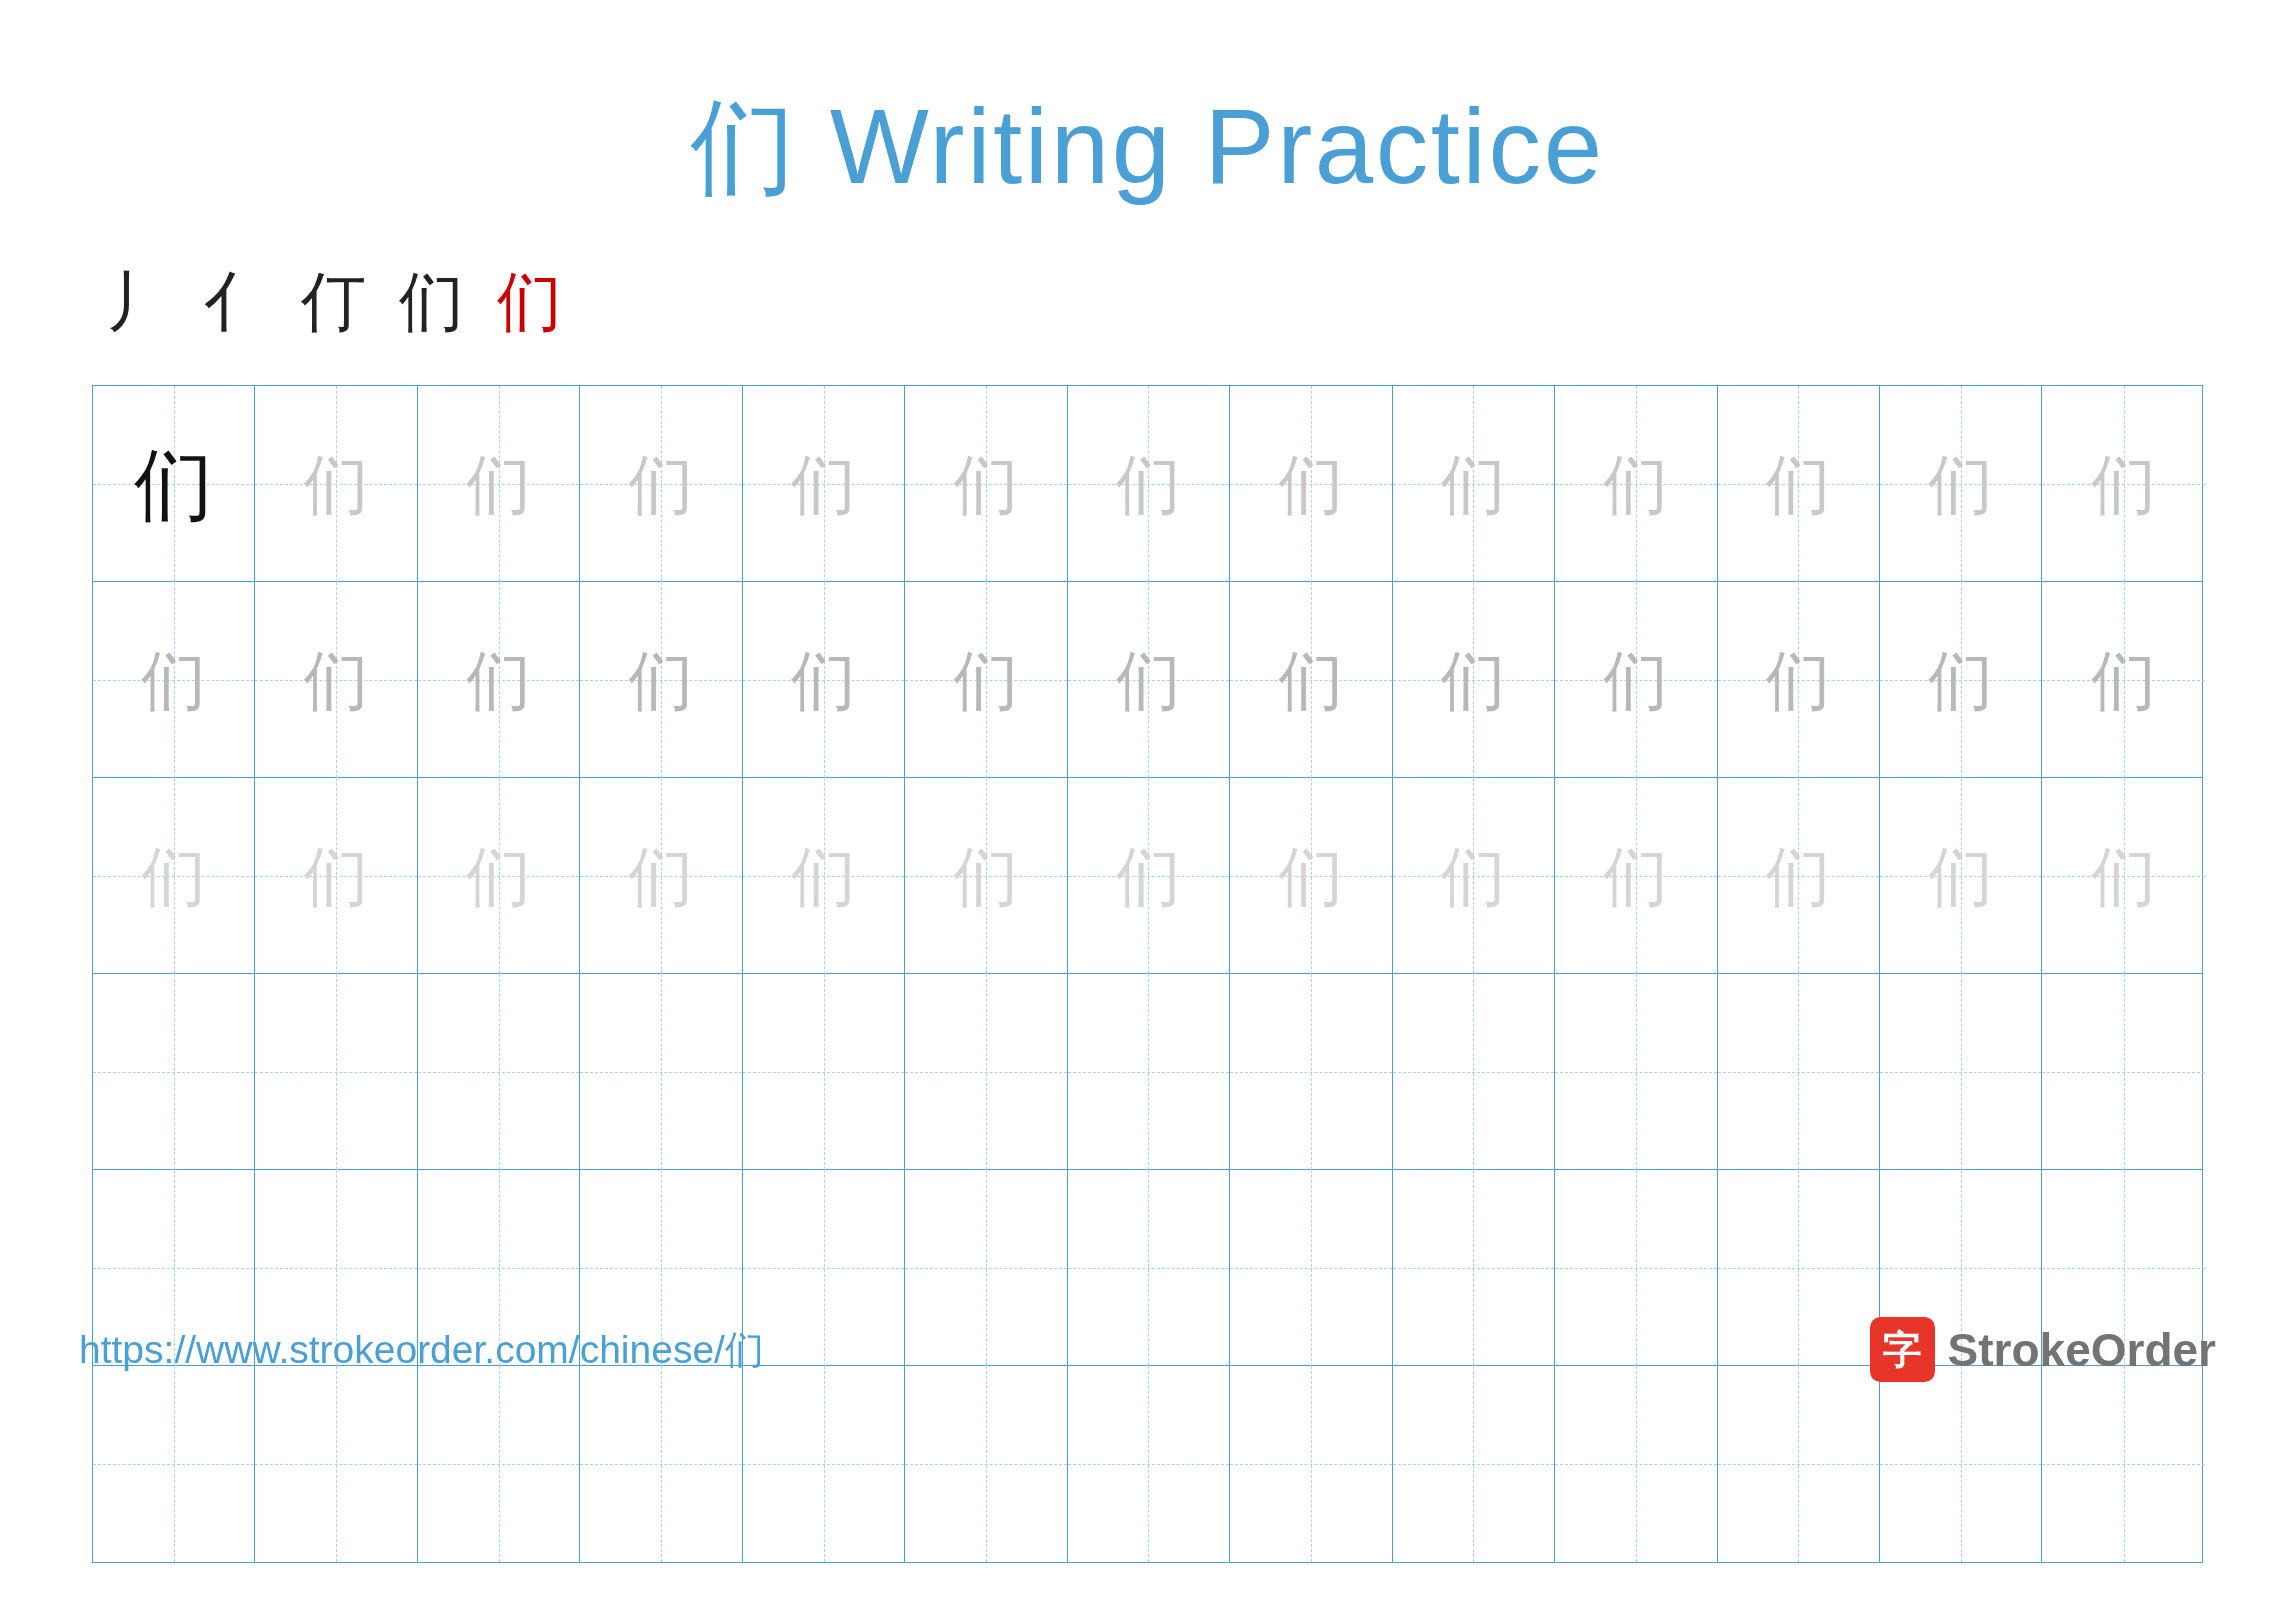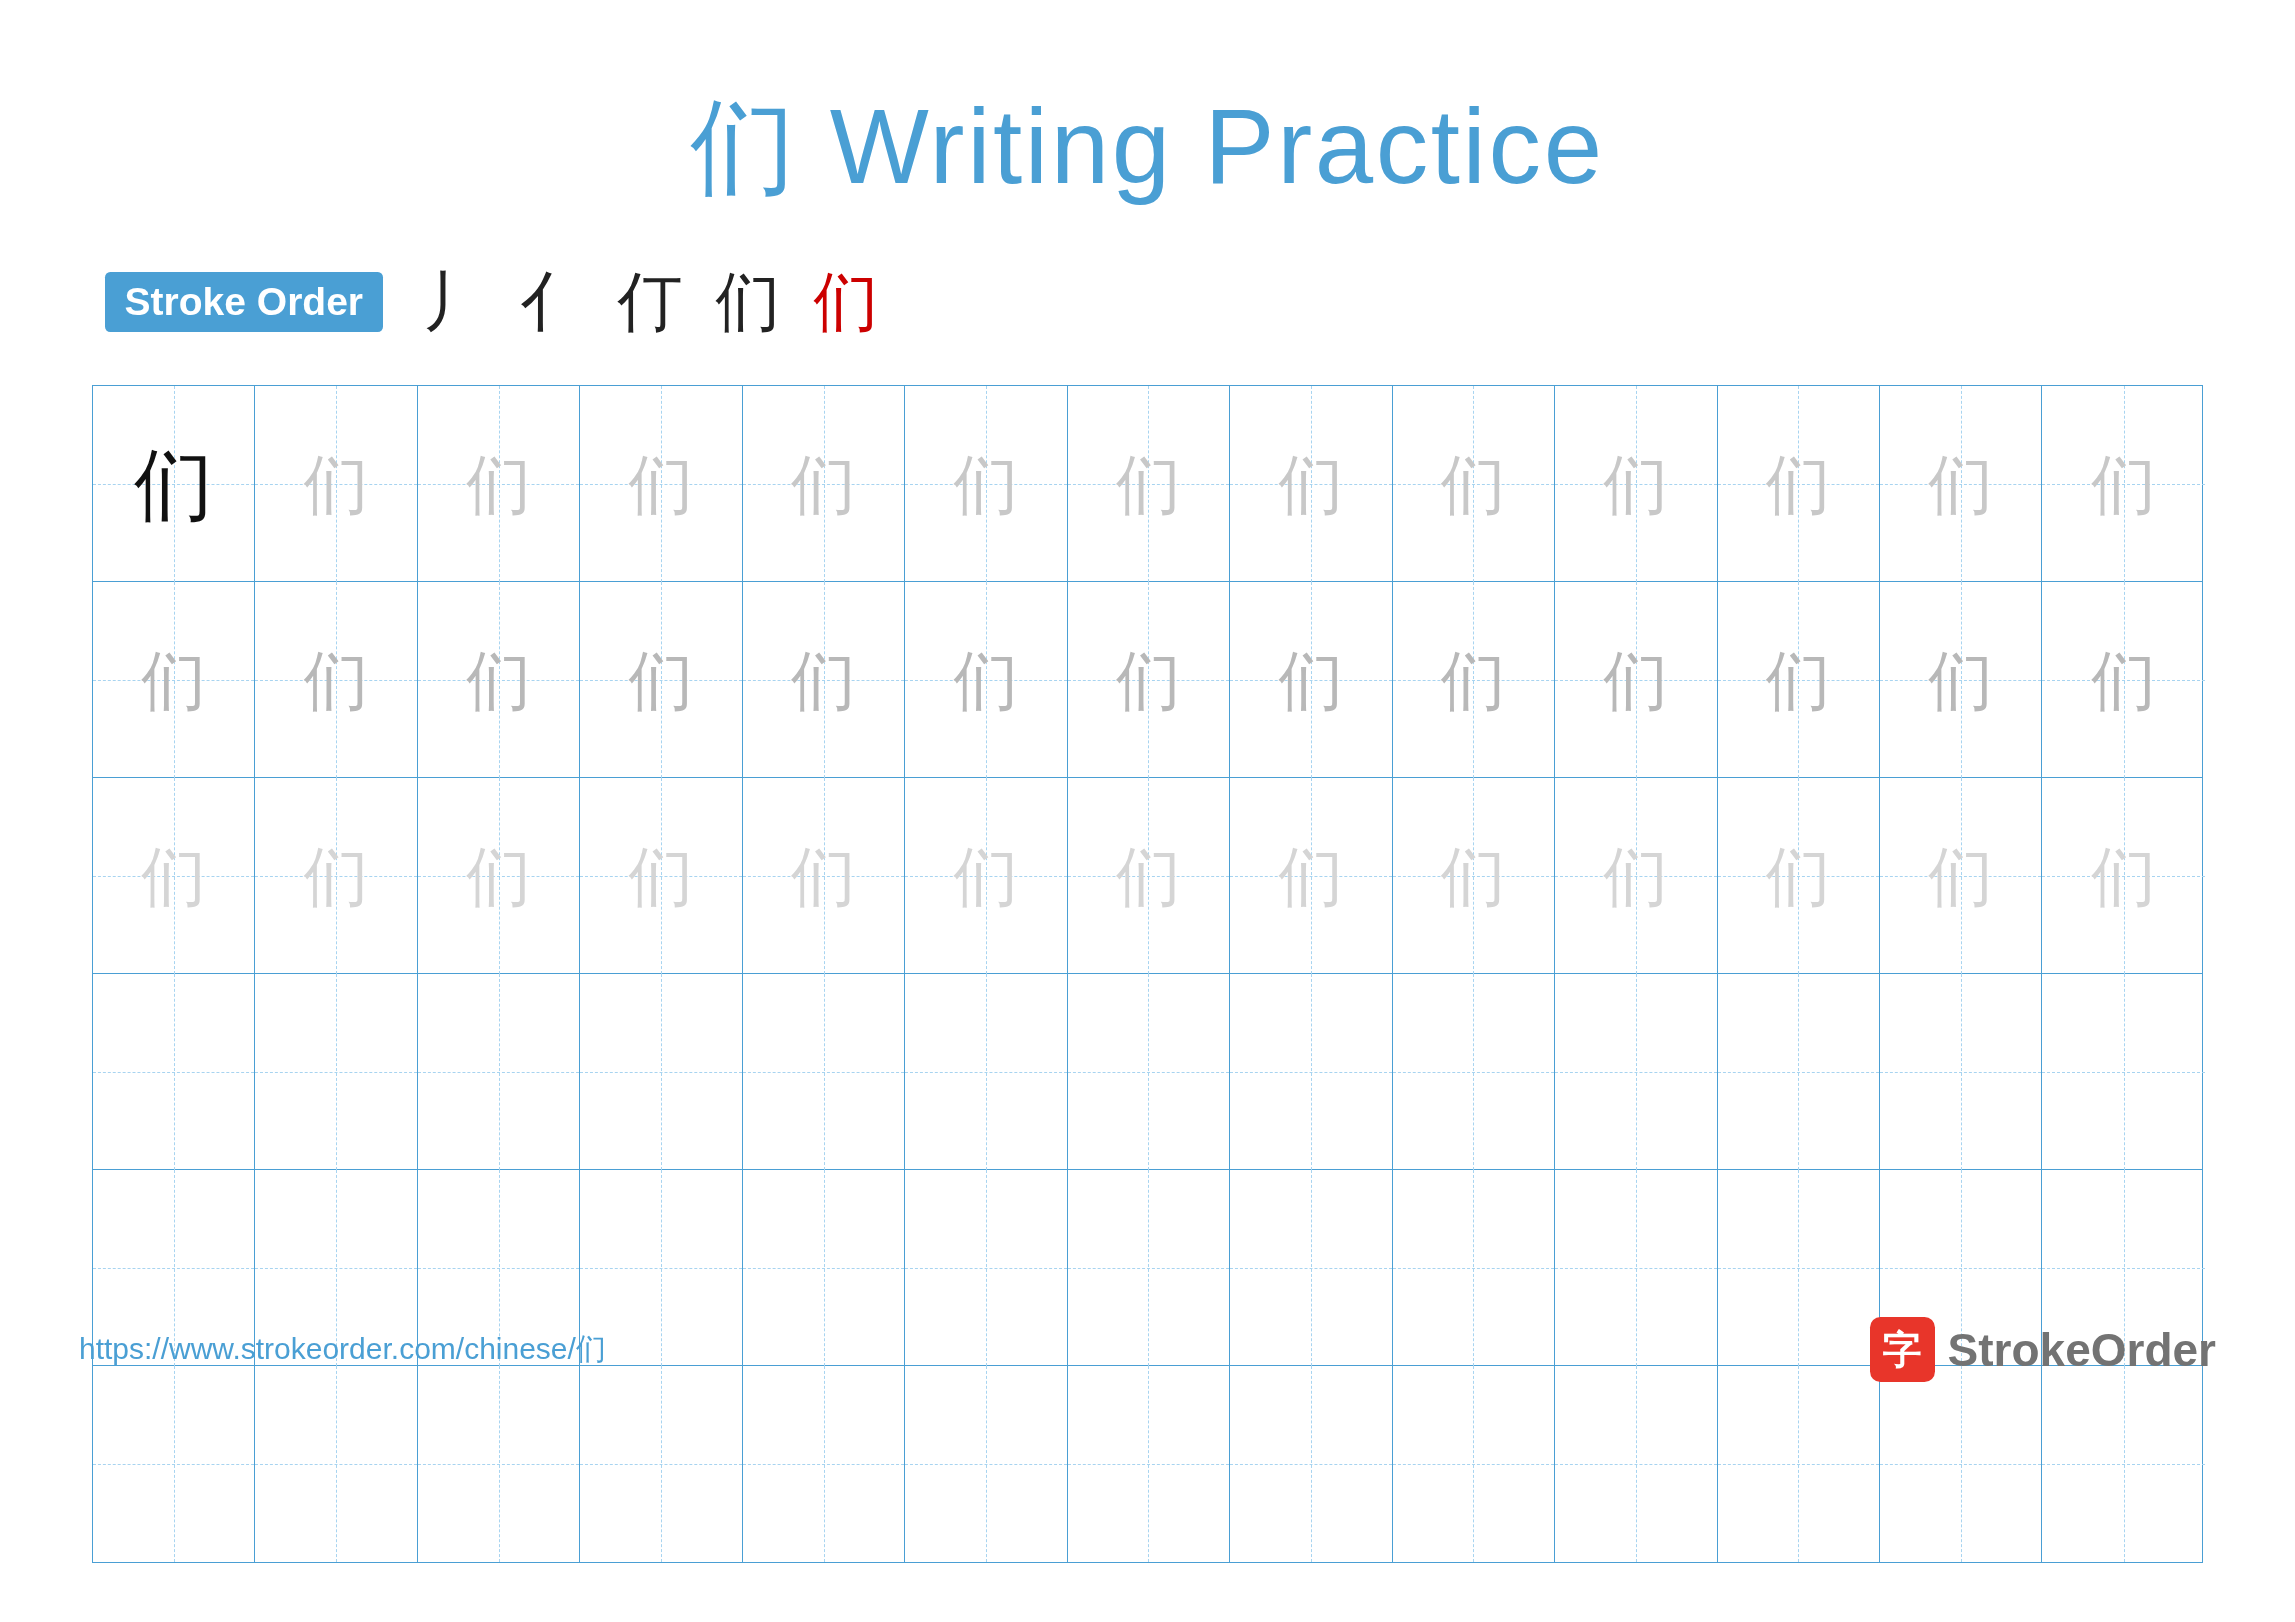--- a/index.html
+++ b/index.html
@@ -159,21 +159,21 @@
       position: absolute;
       bottom: 52px;
       left: 79px;
       right: 79px;
       display: flex;
       align-items: center;
       justify-content: space-between;
     }
 
     .footer-url {
-      font-size: 30px;
+      font-size: 39px;
       color: #4a9fd4;
     }
 
     .footer-logo {
       display: flex;
       align-items: center;
       gap: 13px;
     }
 
     .footer-logo-icon {
@@ -211,21 +211,20 @@
 <div class="page">
 
   <div class="title-area">
     <span class="title-text">
       <span class="title-char">们</span>
       <span>Writing Practice</span>
     </span>
   </div>
 
   <div class="stroke-order-row">
-    <div class="stroke-order-badge">Stroke Order</div>
     <div class="stroke-chars">
       <span class="stroke-char-black">丿</span>
       <span class="stroke-char-black">亻</span>
       <span class="stroke-char-black">仃</span>
       <span class="stroke-char-black">们</span>
       <span class="stroke-char-red">们</span>
     </div>
   </div>
 
   <div class="practice-grid-container">

